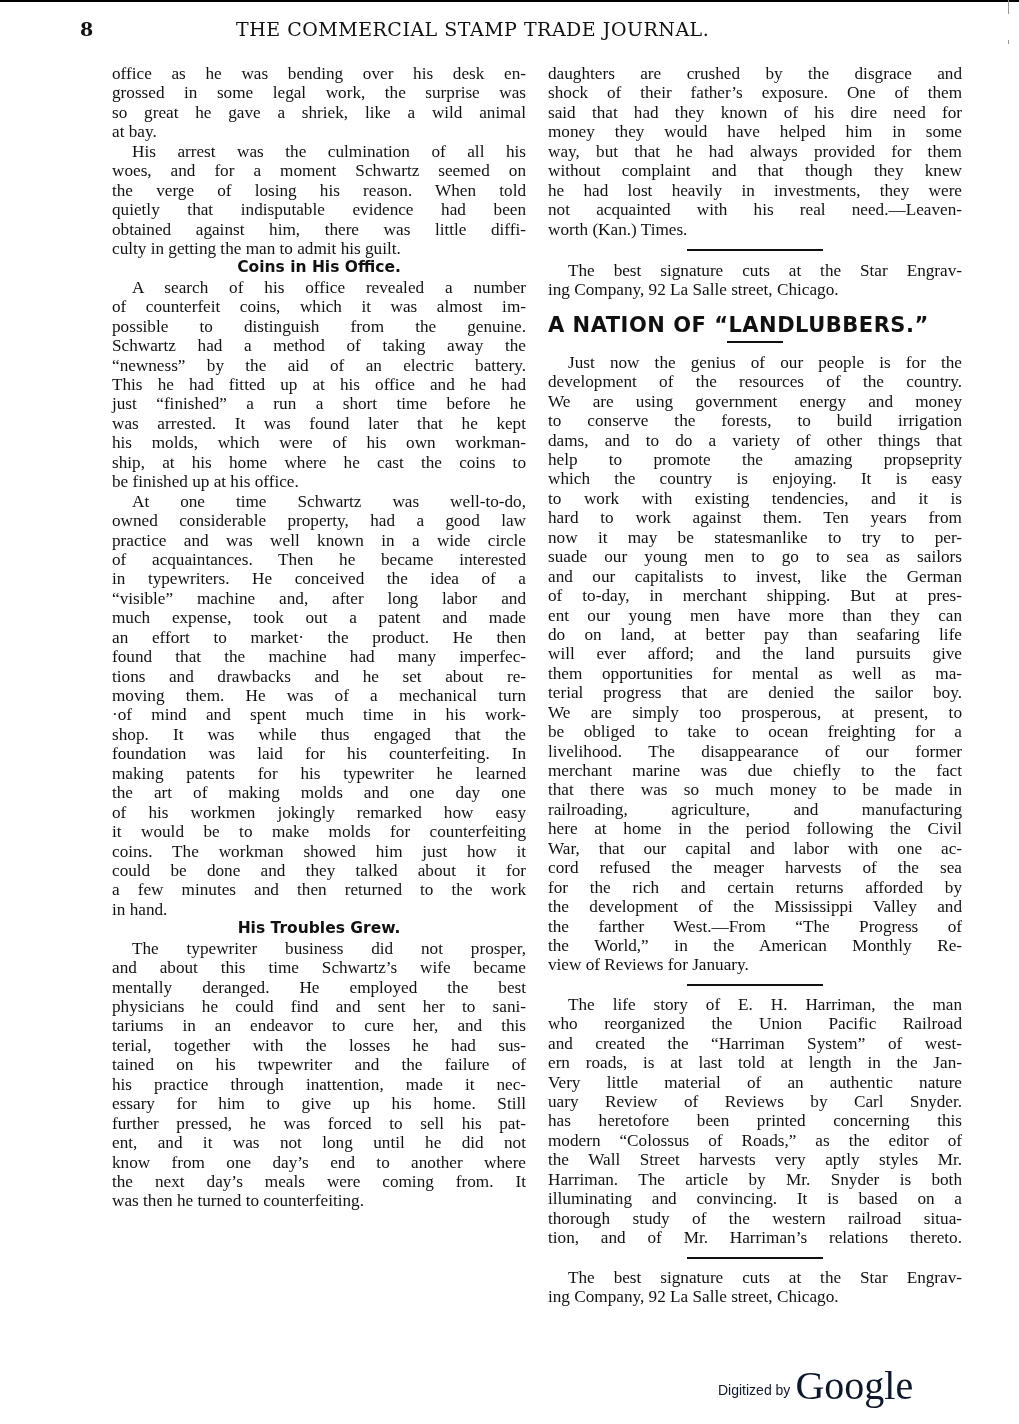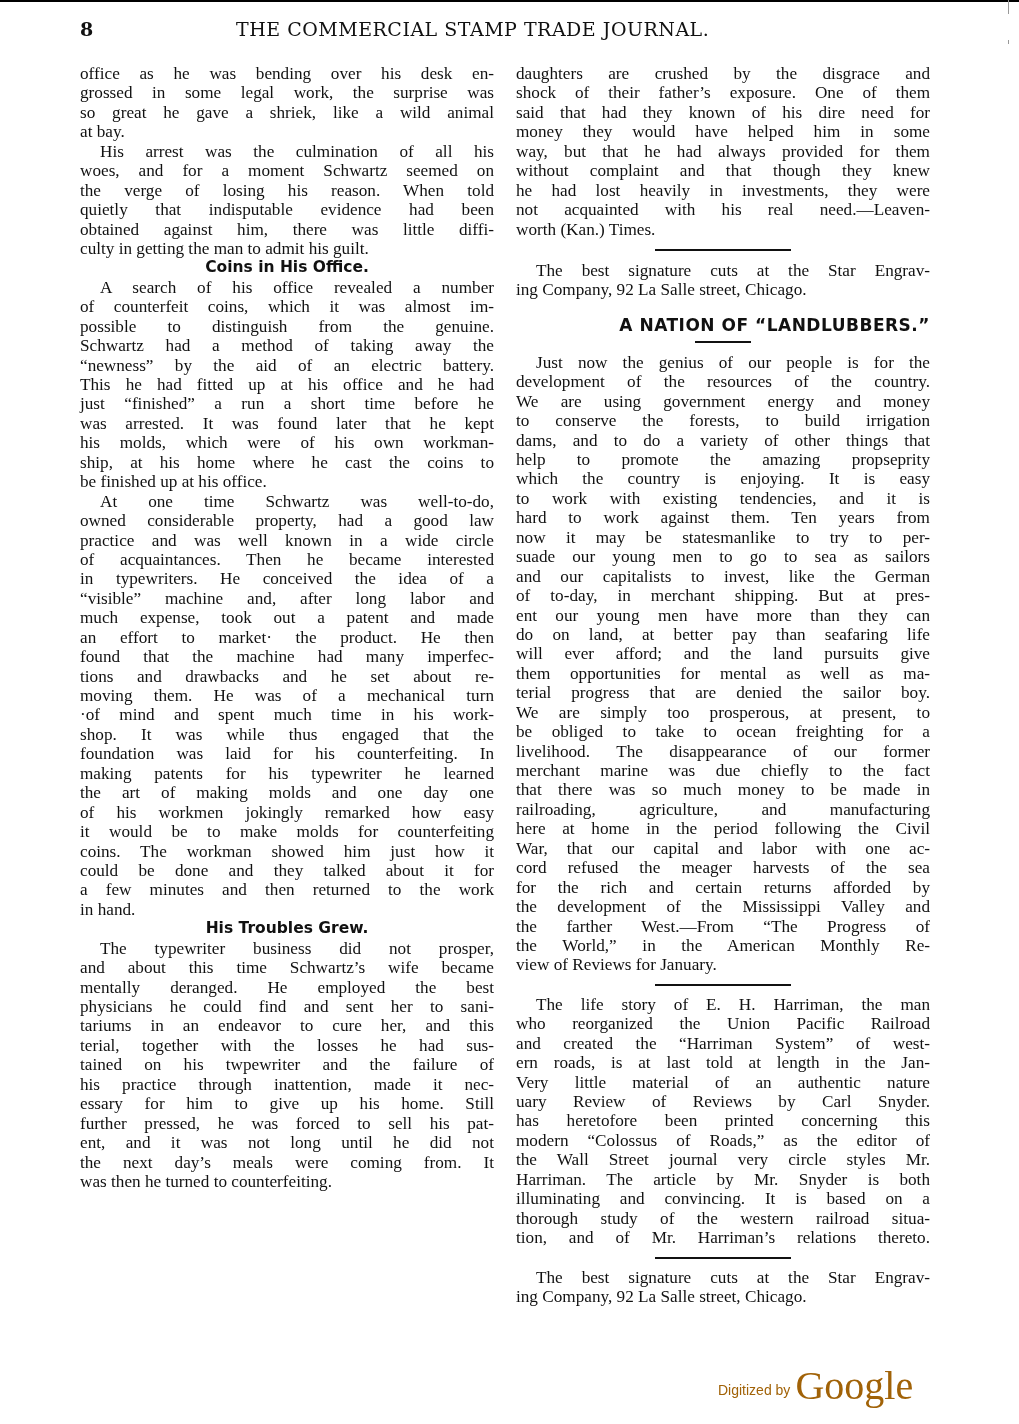--- a/index.html
+++ b/index.html
@@ -3,33 +3,33 @@
 <meta charset="utf-8">
 <style>
   html, body { margin: 0; padding: 0; background: #ffffff; }
   body { width: 1019px; height: 1424px; position: relative; overflow: hidden;
          font-family: "DejaVu Serif", "Liberation Serif", serif; color: #111; }
   .topline { position: absolute; left: 0; top: 0; width: 1019px; height: 2px; background: #000; }
   .edge-mark { position: absolute; left: 1008px; width: 1px; background: #999; }
   .header { position: absolute; top: 18px; left: 80px; width: 870px; height: 28px; }
   .page-num { position: absolute; left: 0; top: 0; font-family: "DejaVu Serif", serif; font-weight: bold; font-size: 19px; }
   .journal-title { position: absolute; left: 156px; top: 0; font-family: "DejaVu Serif", serif; font-weight: normal; font-size: 19px; letter-spacing: 0.5px; }
-  .col { position: absolute; top: 64px; width: 414px; font-family: "Liberation Serif", serif; font-size: 17.2px; line-height: 19.45px; text-align: justify; }
+  .col { position: absolute; top: 64px; width: 414px; font-family: "Liberation Serif", serif; font-size: 17.2px; line-height: 19.45px; text-align: justify; margin-left: 32px; }
   .col-left { left: 80px; }
   .col-right { left: 516px; }
   .line { display: block; white-space: nowrap; text-align: justify; text-align-last: justify; height: 19.45px; }
   .line.last { text-align-last: left; }
   .indent { padding-left: 20px; }
   .subhead { display: block; text-align: center; font-family: "DejaVu Sans", sans-serif; font-weight: bold; font-size: 15.5px; height: 19.45px; line-height: 19.45px; }
-  .article-title { display: block; text-align: right; font-family: "DejaVu Sans", sans-serif; font-weight: bold; font-size: 17px; letter-spacing: 0.5px; height: 22px; line-height: 22px; }
+  .article-title { display: block; text-align: left; font-family: "DejaVu Sans", sans-serif; font-weight: bold; font-size: 21px; letter-spacing: 0.5px; height: 22px; line-height: 22px; }
   .rule { display: block; margin: 0 auto; background: #111; height: 2px; }
   .rule.long { width: 136px; }
   .rule.short { width: 56px; }
   .gap { display: block; }
-  .watermark { position: absolute; left: 718px; top: 1362px; color: #a16207; }
+  .watermark { position: absolute; left: 718px; top: 1362px; color: #0f172a; }
   .wm-small { font-family: "Liberation Sans", sans-serif; font-size: 14px; vertical-align: 4px; }
   .wm-big { font-family: "Liberation Serif", serif; font-size: 40px; letter-spacing: 0px; }
 </style>
 </head>
 <body>
 
 <div class="topline"></div>
 <div class="edge-mark" style="top:0;height:14px"></div>
 <div class="edge-mark" style="top:40px;height:4px"></div>
 
@@ -97,20 +97,21 @@
     <span class="line">and about this time Schwartz’s wife became</span>
     <span class="line">mentally deranged. He employed the best</span>
     <span class="line">physicians he could find and sent her to sani-</span>
     <span class="line">tariums in an endeavor to cure her, and this</span>
     <span class="line">terial, together with the losses he had sus-</span>
     <span class="line">tained on his twpewriter and the failure of</span>
     <span class="line">his practice through inattention, made it nec-</span>
     <span class="line">essary for him to give up his home. Still</span>
     <span class="line">further pressed, he was forced to sell his pat-</span>
     <span class="line">ent, and it was not long until he did not</span>
+    <span class="line">know from one day’s end to another where</span>
     <span class="line">the next day’s meals were coming from. It</span>
     <span class="line last">was then he turned to counterfeiting.</span>
   </div>
 </div>
 
 <div class="col col-right">
   <div>
     <span class="line">daughters are crushed by the disgrace and</span>
     <span class="line">shock of their father’s exposure. One of them</span>
     <span class="line">said that had they known of his dire need for</span>
@@ -172,21 +173,21 @@
   <span class="gap" style="height:9px"></span>
   <div>
     <span class="line indent">The life story of E. H. Harriman, the man</span>
     <span class="line">who reorganized the Union Pacific Railroad</span>
     <span class="line">and created the “Harriman System” of west-</span>
     <span class="line">ern roads, is at last told at length in the Jan-</span>
     <span class="line">Very little material of an authentic nature</span>
     <span class="line">uary Review of Reviews by Carl Snyder.</span>
     <span class="line">has heretofore been printed concerning this</span>
     <span class="line">modern “Colossus of Roads,” as the editor of</span>
-    <span class="line">the Wall Street journal very circle styles Mr.</span>
+    <span class="line">the Wall Street harvests very aptly styles Mr.</span>
     <span class="line">Harriman. The article by Mr. Snyder is both</span>
     <span class="line">illuminating and convincing. It is based on a</span>
     <span class="line">thorough study of the western railroad situa-</span>
     <span class="line">tion, and of Mr. Harriman’s relations thereto.</span>
   </div>
   <span class="gap" style="height:9px"></span>
   <span class="rule long"></span>
   <span class="gap" style="height:9px"></span>
   <div>
     <span class="line indent">The best signature cuts at the Star Engrav-</span>

